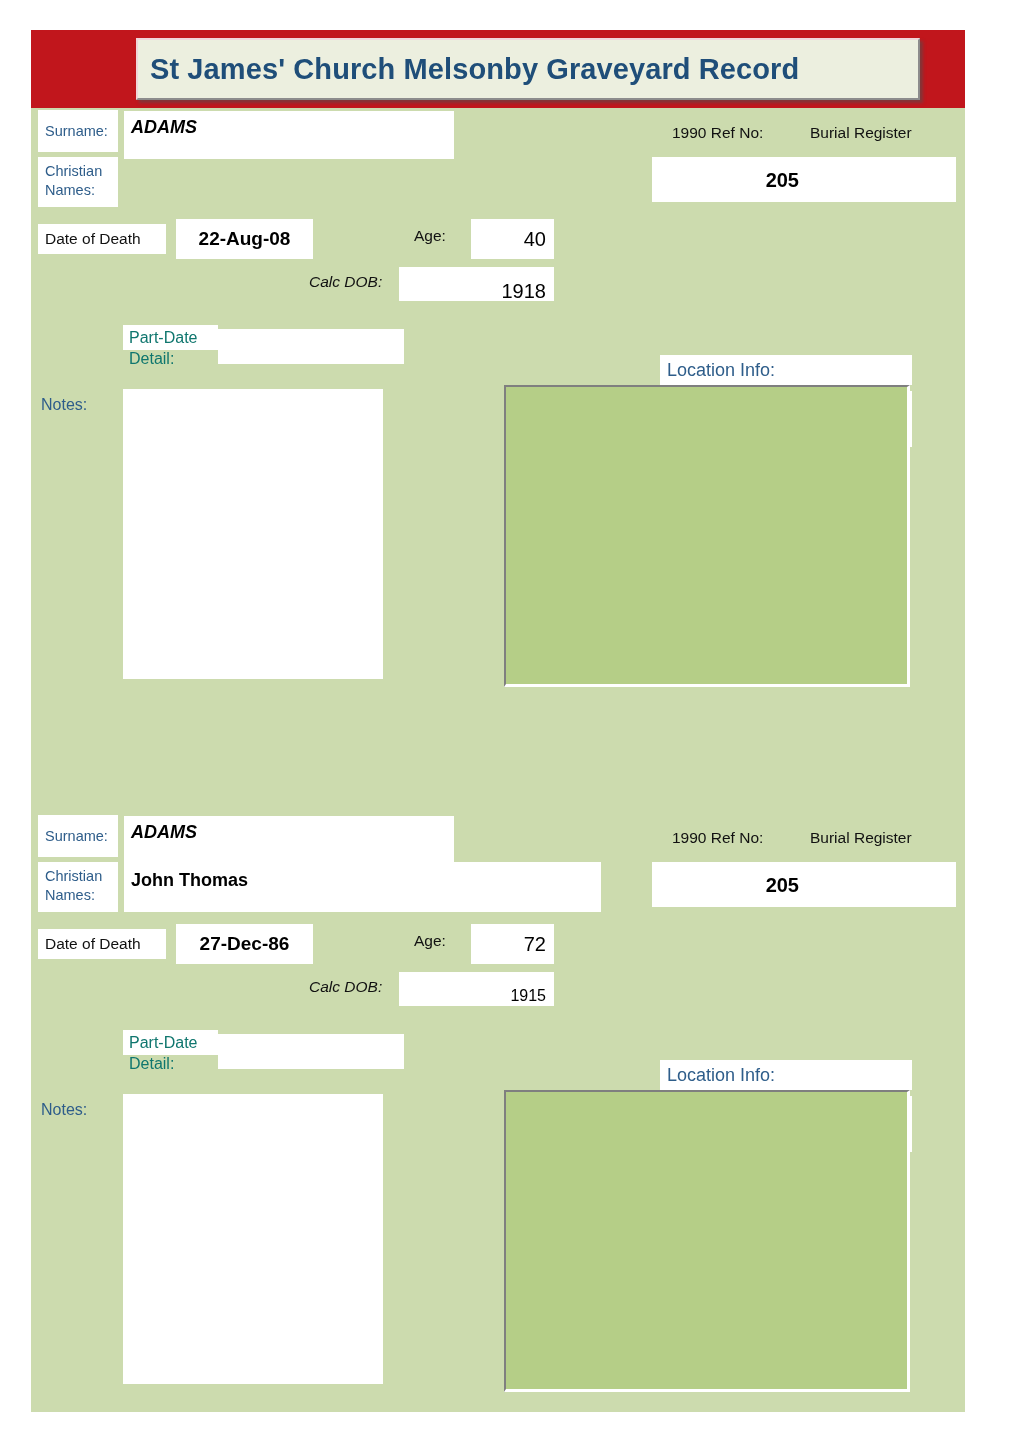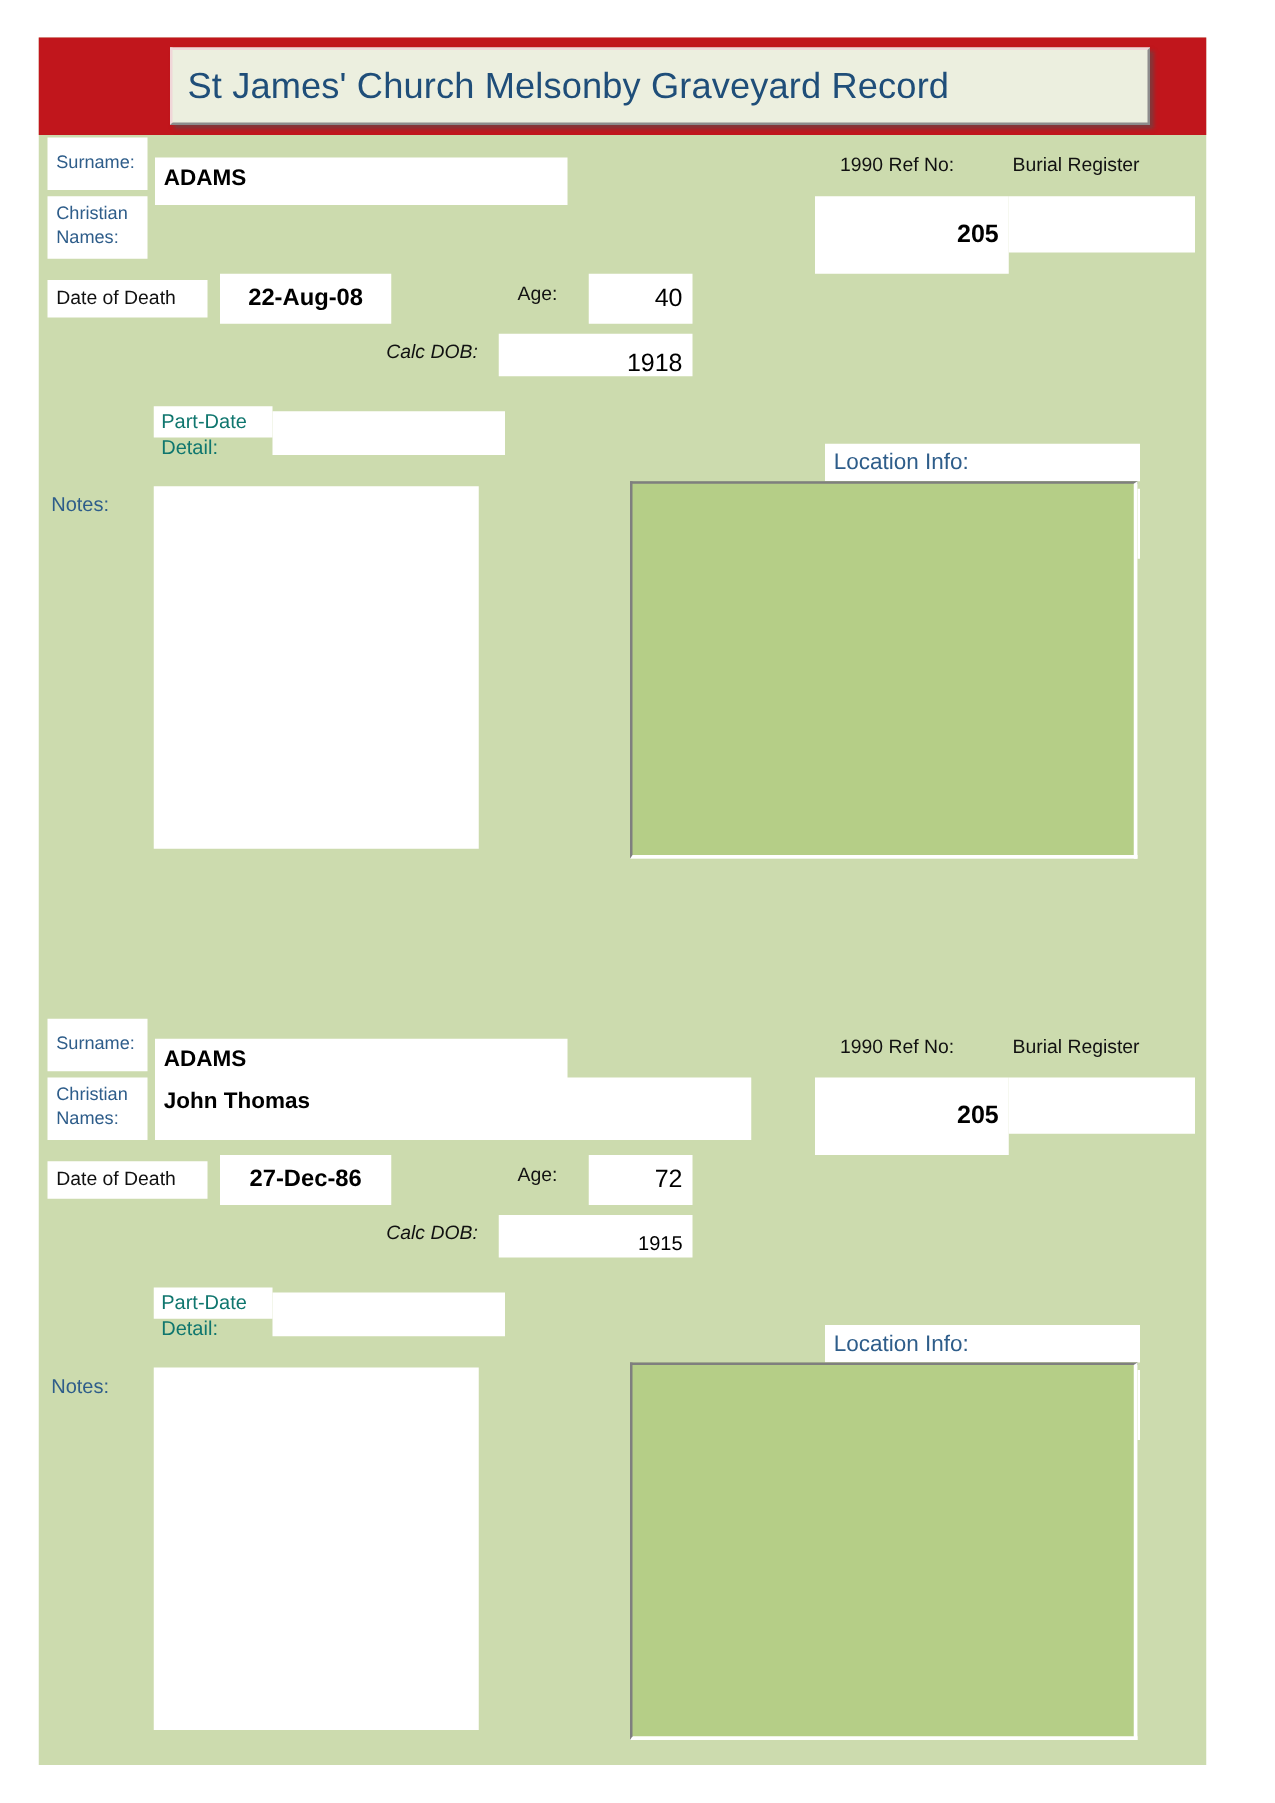--- a/index.html
+++ b/index.html
@@ -47,21 +47,21 @@
     border-right: 2px solid #8c8c8c;
     border-bottom: 2px solid #8c8c8c;
     box-shadow: 3px 3px 3px rgba(80,80,80,0.55);
     box-sizing: border-box;
     display: flex;
     align-items: center;
   }
   #title-text {
     color: #1f4e79;
     font-size: 29px;
-    font-weight: 400;
+    font-weight: 700;
     padding-left: 12px;
     letter-spacing: 0.1px;
     white-space: nowrap;
   }
 
   
   .wbox {
     position: absolute;
     background: #ffffff;
     box-sizing: border-box;
@@ -86,35 +86,35 @@
   }
   .txt-free {
     position: absolute;
     white-space: nowrap;
   }
 
   
   .record { position: absolute; left: 0; width: 934px; height: 660px; }
 
   .f-surname-lbl  { left: 7px;   top: 0px;   width: 80px;  height: 42px; }
-  .f-surname-val  { left: 93px;  top: 16px;   width: 330px; height: 38px; }
+  .f-surname-val  { left: 93px;  top: 1px;   width: 330px; height: 48px; font-style: italic; }
   .f-christ-lbl   { left: 7px;   top: 47px;  width: 80px;  height: 50px; }
   .f-christ-val   { left: 93px;  top: 47px;  width: 477px; height: 50px; }
 
   .f-dod-lbl      { left: 7px;   top: 114px; width: 128px; height: 30px; }
   .f-dod-val      { left: 145px; top: 109px; width: 137px; height: 40px; }
   .f-age-val      { left: 440px; top: 109px; width: 83px;  height: 40px; }
   .f-dob-val      { left: 368px; top: 157px; width: 155px; height: 34px; }
 
   .f-pd-lbl       { left: 92px;  top: 215px; width: 95px;  height: 25px; }
   .f-pd-val       { left: 187px; top: 219px; width: 186px; height: 35px; }
 
   .f-notes-val    { left: 92px;  top: 279px; width: 260px; height: 290px; }
 
-  .f-ref-val      { left: 621px; top: 47px;  width: 155px; height: 62px; }
+  .f-ref-val      { left: 621px; top: 47px;  width: 155px; height: 45px; }
   .f-reg-val      { left: 776px; top: 47px;  width: 149px; height: 45px; }
 
   .f-loc-lbl      { left: 629px; top: 245px; width: 252px; height: 30px; padding-left: 27px; }
   .f-loc-val      { left: 621px; top: 281px; width: 260px; height: 56px; }
 
   
   .t-refno   { left: 641px; top: 14px;  }
   .t-burreg  { left: 779px; top: 14px;  }
   .t-age     { left: 383px; top: 117px; }
   .t-dob     { left: 278px; top: 163px; font-style: italic; }

